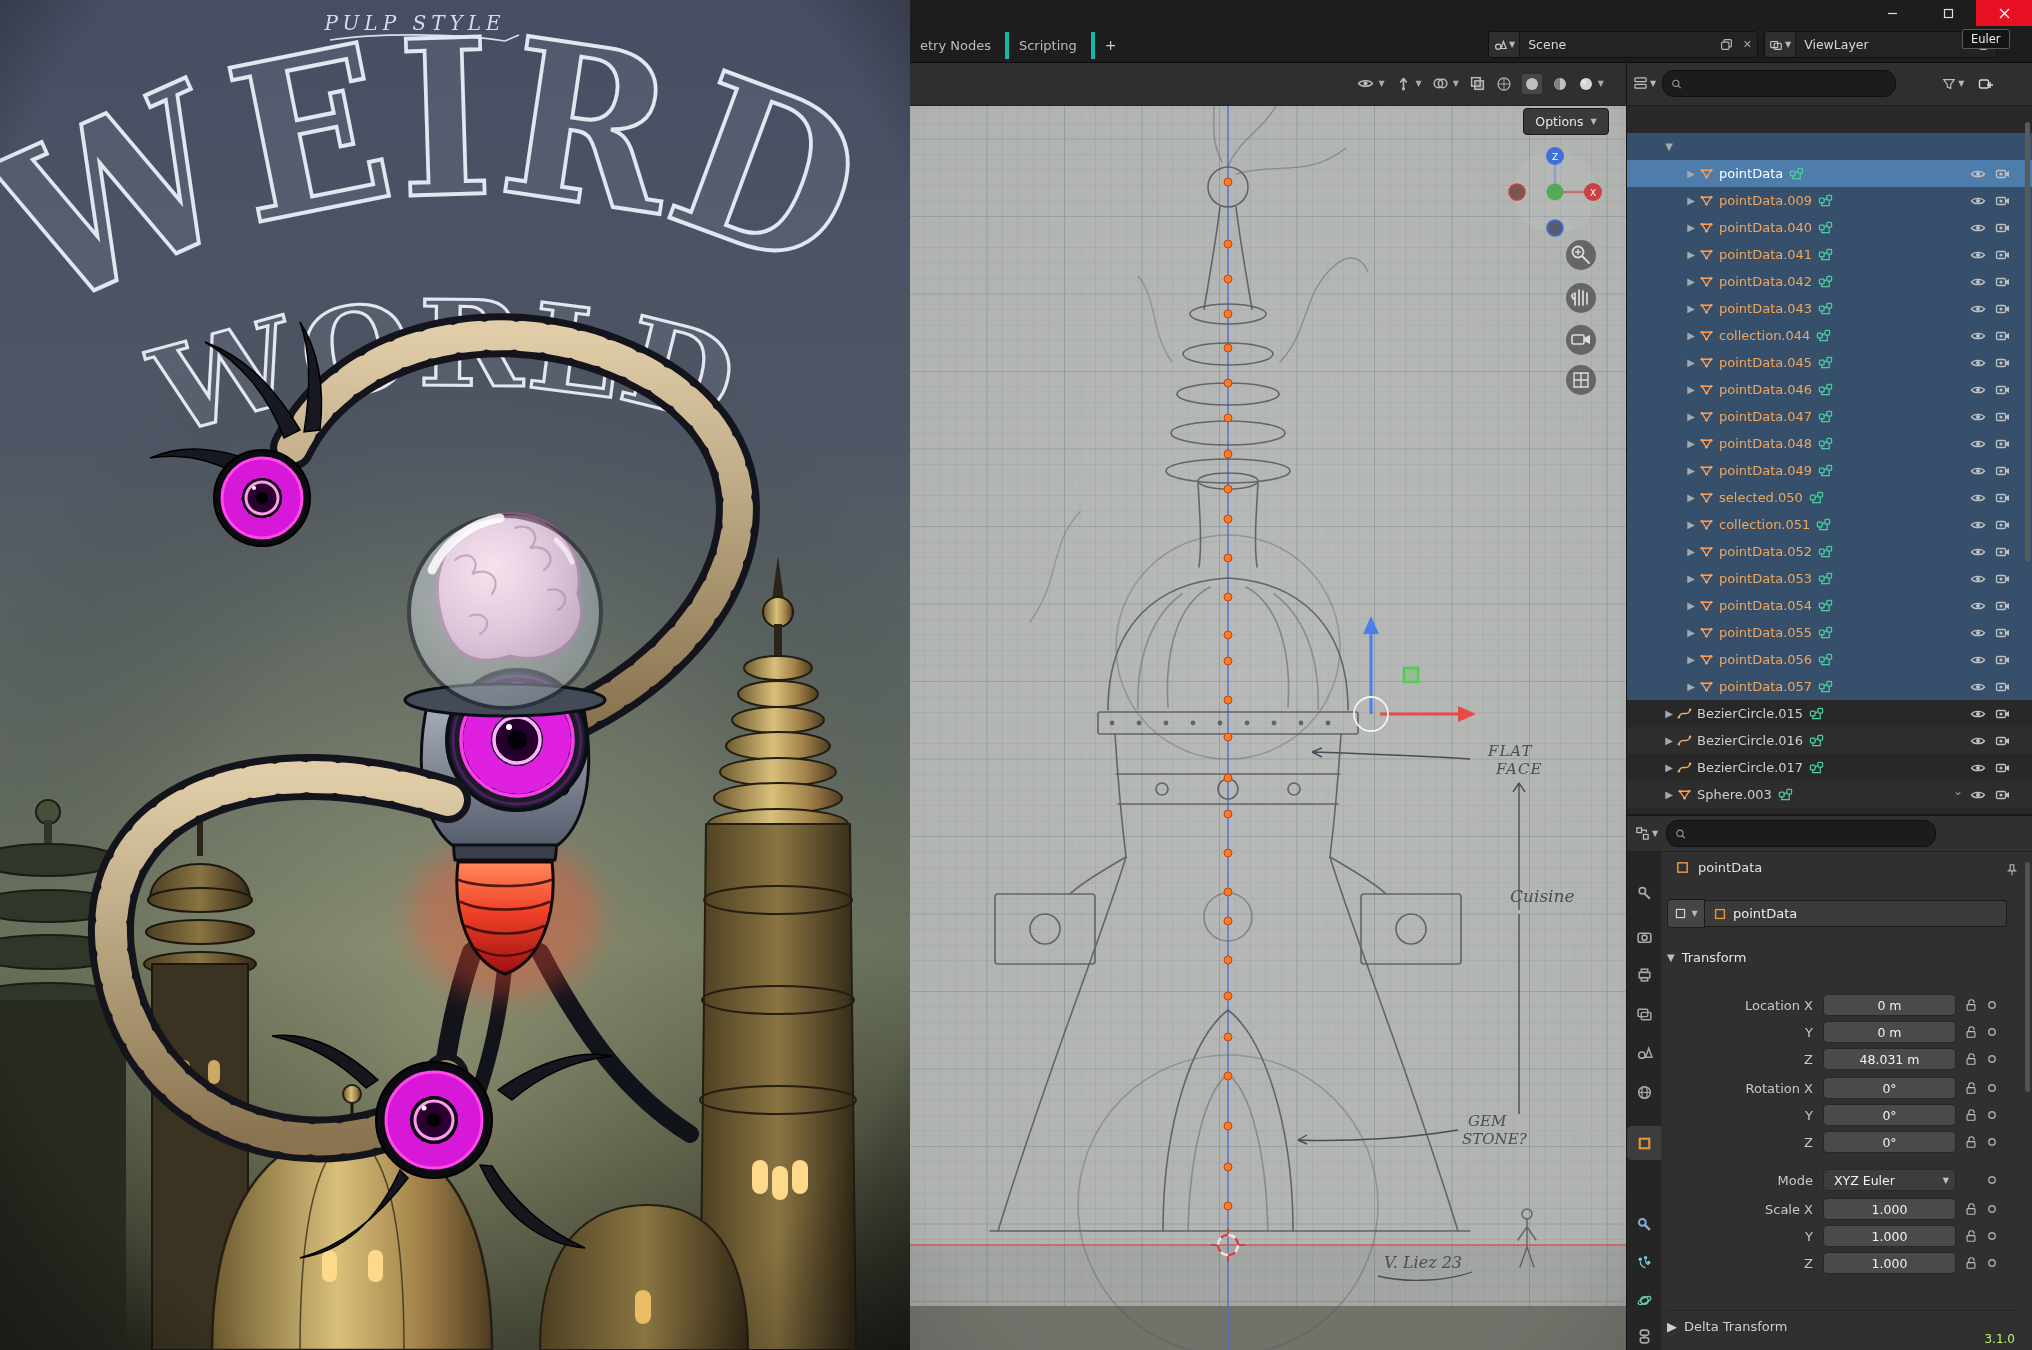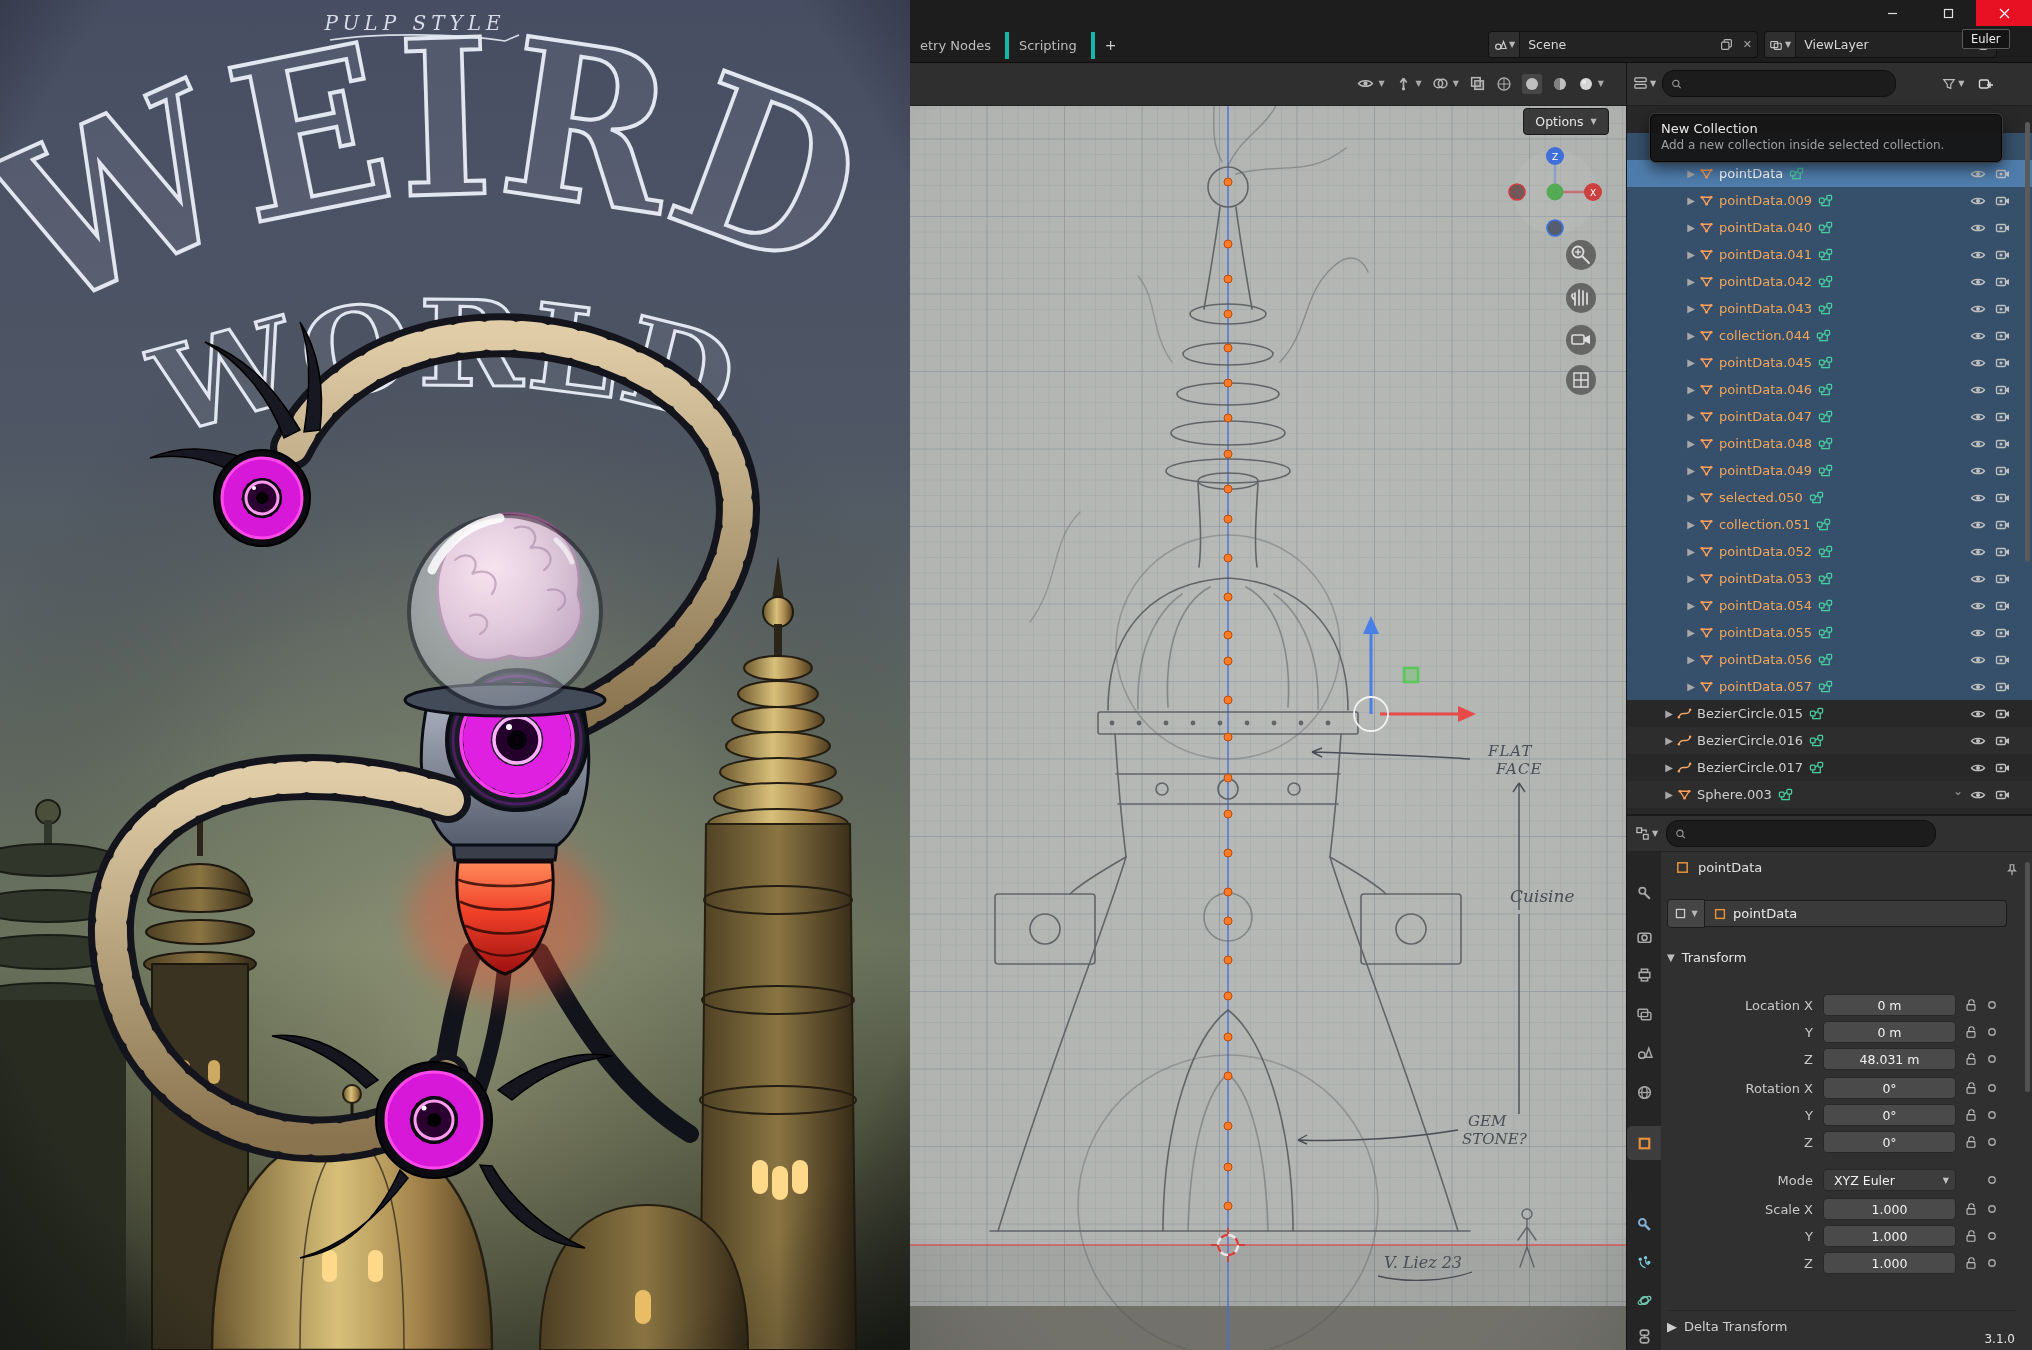--- a/index.html
+++ b/index.html
@@ -73,21 +73,21 @@
   .tr-row{display:flex;align-items:center;height:22px;margin-bottom:5px;}
   .tr-row.gap{margin-top:7px;}
   .tr-row.drop{margin-top:16px;}
   .tr-label{width:152px;text-align:right;padding-right:10px;color:#c9c9c9;font-size:13px;flex:0 0 auto;}
   .tr-field{width:133px;height:22px;background:#4a4a4a;border:1px solid #282828;border-radius:4px;color:#f2f2f2;font-size:12.5px;
             display:flex;align-items:center;justify-content:center;position:relative;flex:0 0 auto;box-sizing:border-box;}
   .tr-field.dd{background:#3d3d3d;justify-content:flex-start;padding-left:10px;}
   .tr-field .dd-caret{position:absolute;right:6px;font-size:8px;color:#c0c0c0;}
   .tr-ic{margin-left:8px;display:flex;align-items:center;flex:0 0 auto;}
   .delta-head{position:absolute;left:40px;top:494px;display:flex;align-items:center;gap:7px;color:#cfcfcf;font-size:13px;border-top:1px solid #262626;width:350px;padding-top:8px;}
-  .version{position:absolute;right:18px;bottom:6px;color:#e5e5e5;font-size:12px;}
+  .version{position:absolute;right:18px;bottom:6px;color:#bef264;font-size:12px;}
   .pr-scroll{position:absolute;right:3px;top:46px;width:5px;height:230px;background:#525252;border-radius:3px;}
 </style>
 </head>
 <body>
 
 <div class="screen">
 
   <div class="art-pane">
     <svg width="910" height="1350" viewBox="0 0 910 1350">
       <defs>
@@ -1480,24 +1480,20 @@
                   <circle cx="6" cy="8" r="1.6" fill="#c0c0c0"></circle>
                 </svg>
               </span>
             </span>
           </div>
         </div>
       <div class="ol-scroll"></div>
       <div class="ol-more">⌄</div>
     </div>
 
-    <div class="nc-tooltip">
-      <div class="nc-title">New Collection</div>
-      <div class="nc-desc">Add a new collection inside selected collection.</div>
-    </div>
 
     <div class="props">
       <div class="pr-header">
         <span style="display:flex;align-items:center;">
           <svg width="15" height="15" viewBox="0 0 16 16">
               <rect x="2" y="2" width="5" height="5" fill="none" stroke="#c0c0c0" stroke-width="1.3"></rect>
               <rect x="9" y="9" width="5" height="5" fill="none" stroke="#c0c0c0" stroke-width="1.3"></rect>
               <path d="M7,4.5 H12 V7" fill="none" stroke="#c0c0c0" stroke-width="1.3"></path>
             </svg>
           <span class="caret">▼</span>

